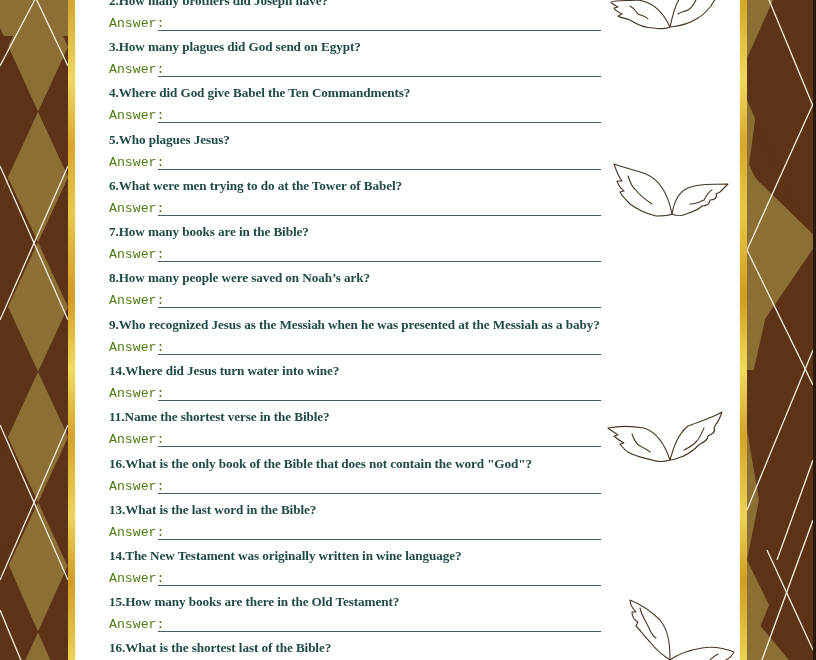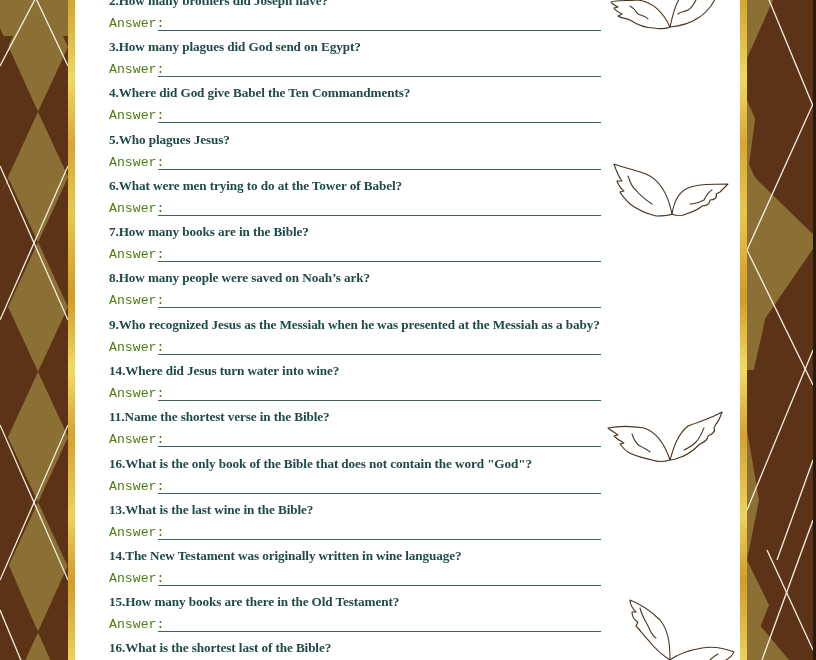--- a/index.html
+++ b/index.html
@@ -206,21 +206,21 @@
     </div>
 </div>
 <div class="qa" style="top:456px">
   <div class="question"><span>16.</span><span>What is the only book of the Bible that does not contain the word "God"?</span></div>
   <div class="answer-row">
       <span class="answer-label">Answer:</span>
       <span class="answer-line"></span>
     </div>
 </div>
 <div class="qa" style="top:502px">
-  <div class="question"><span>13.</span><span>What is the last wine in the Bible?</span></div>
+  <div class="question"><span>13.</span><span>What is the last word in the Bible?</span></div>
   <div class="answer-row">
       <span class="answer-label">Answer:</span>
       <span class="answer-line"></span>
     </div>
 </div>
 <div class="qa" style="top:548px">
   <div class="question"><span>14.</span><span>The New Testament was originally written in wine language?</span></div>
   <div class="answer-row">
       <span class="answer-label">Answer:</span>
       <span class="answer-line"></span>

